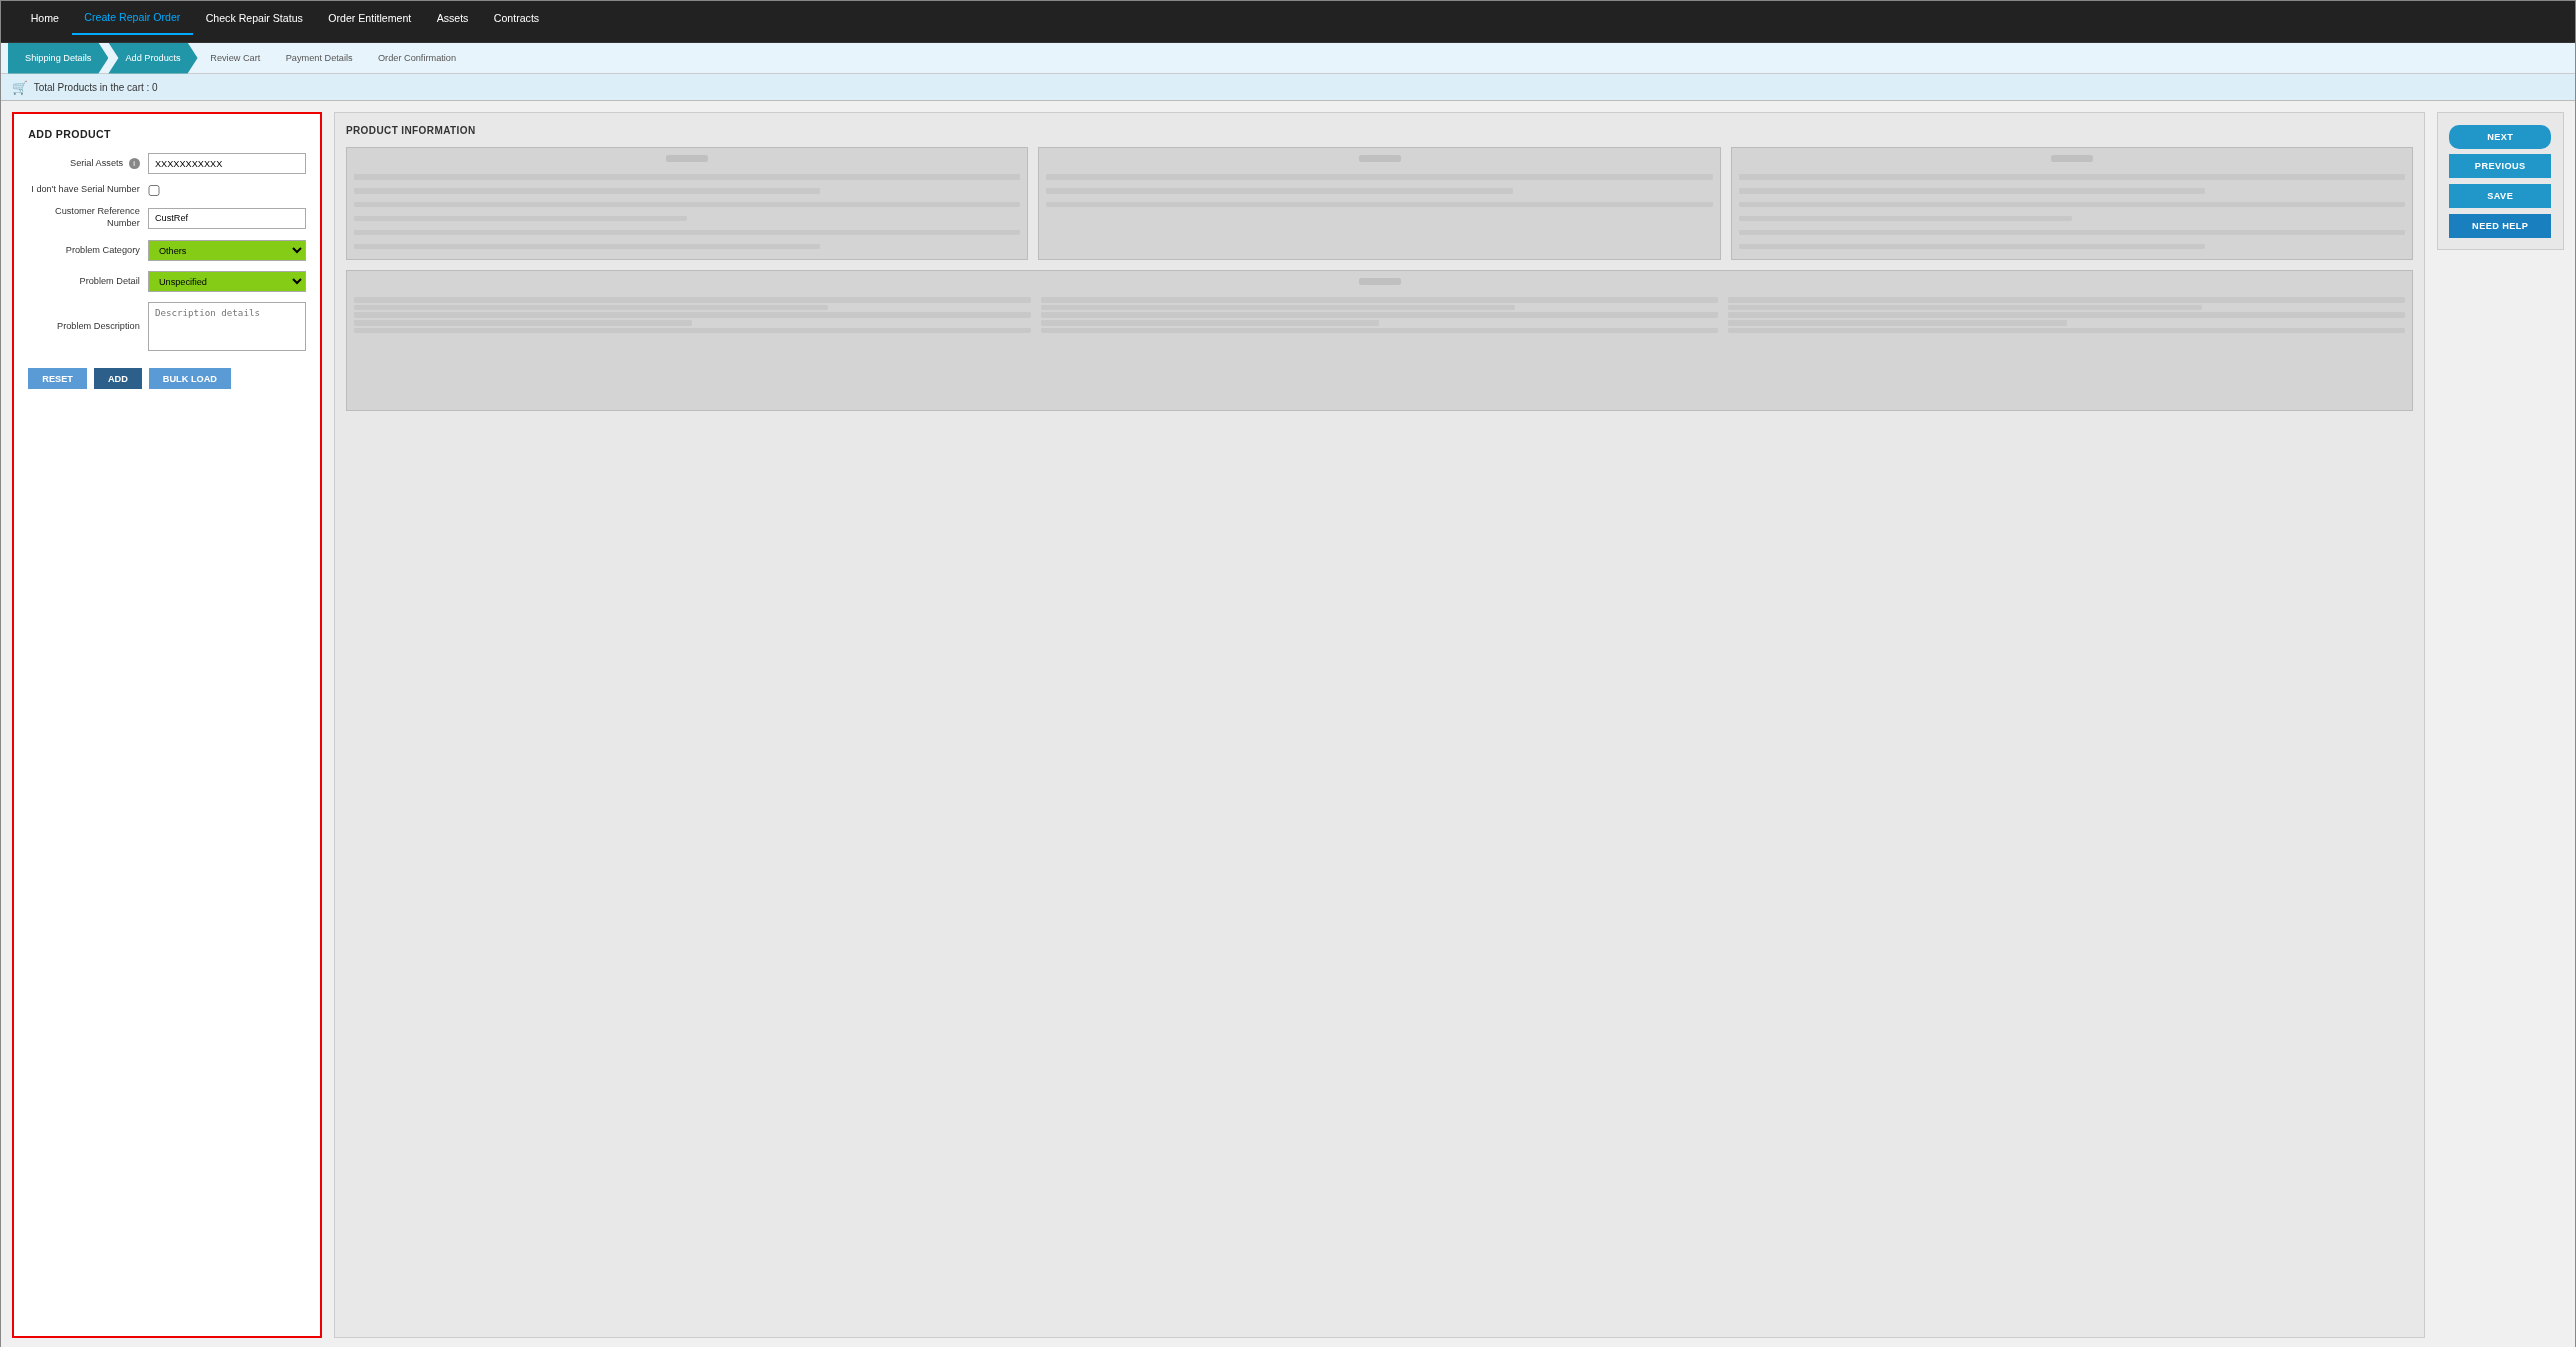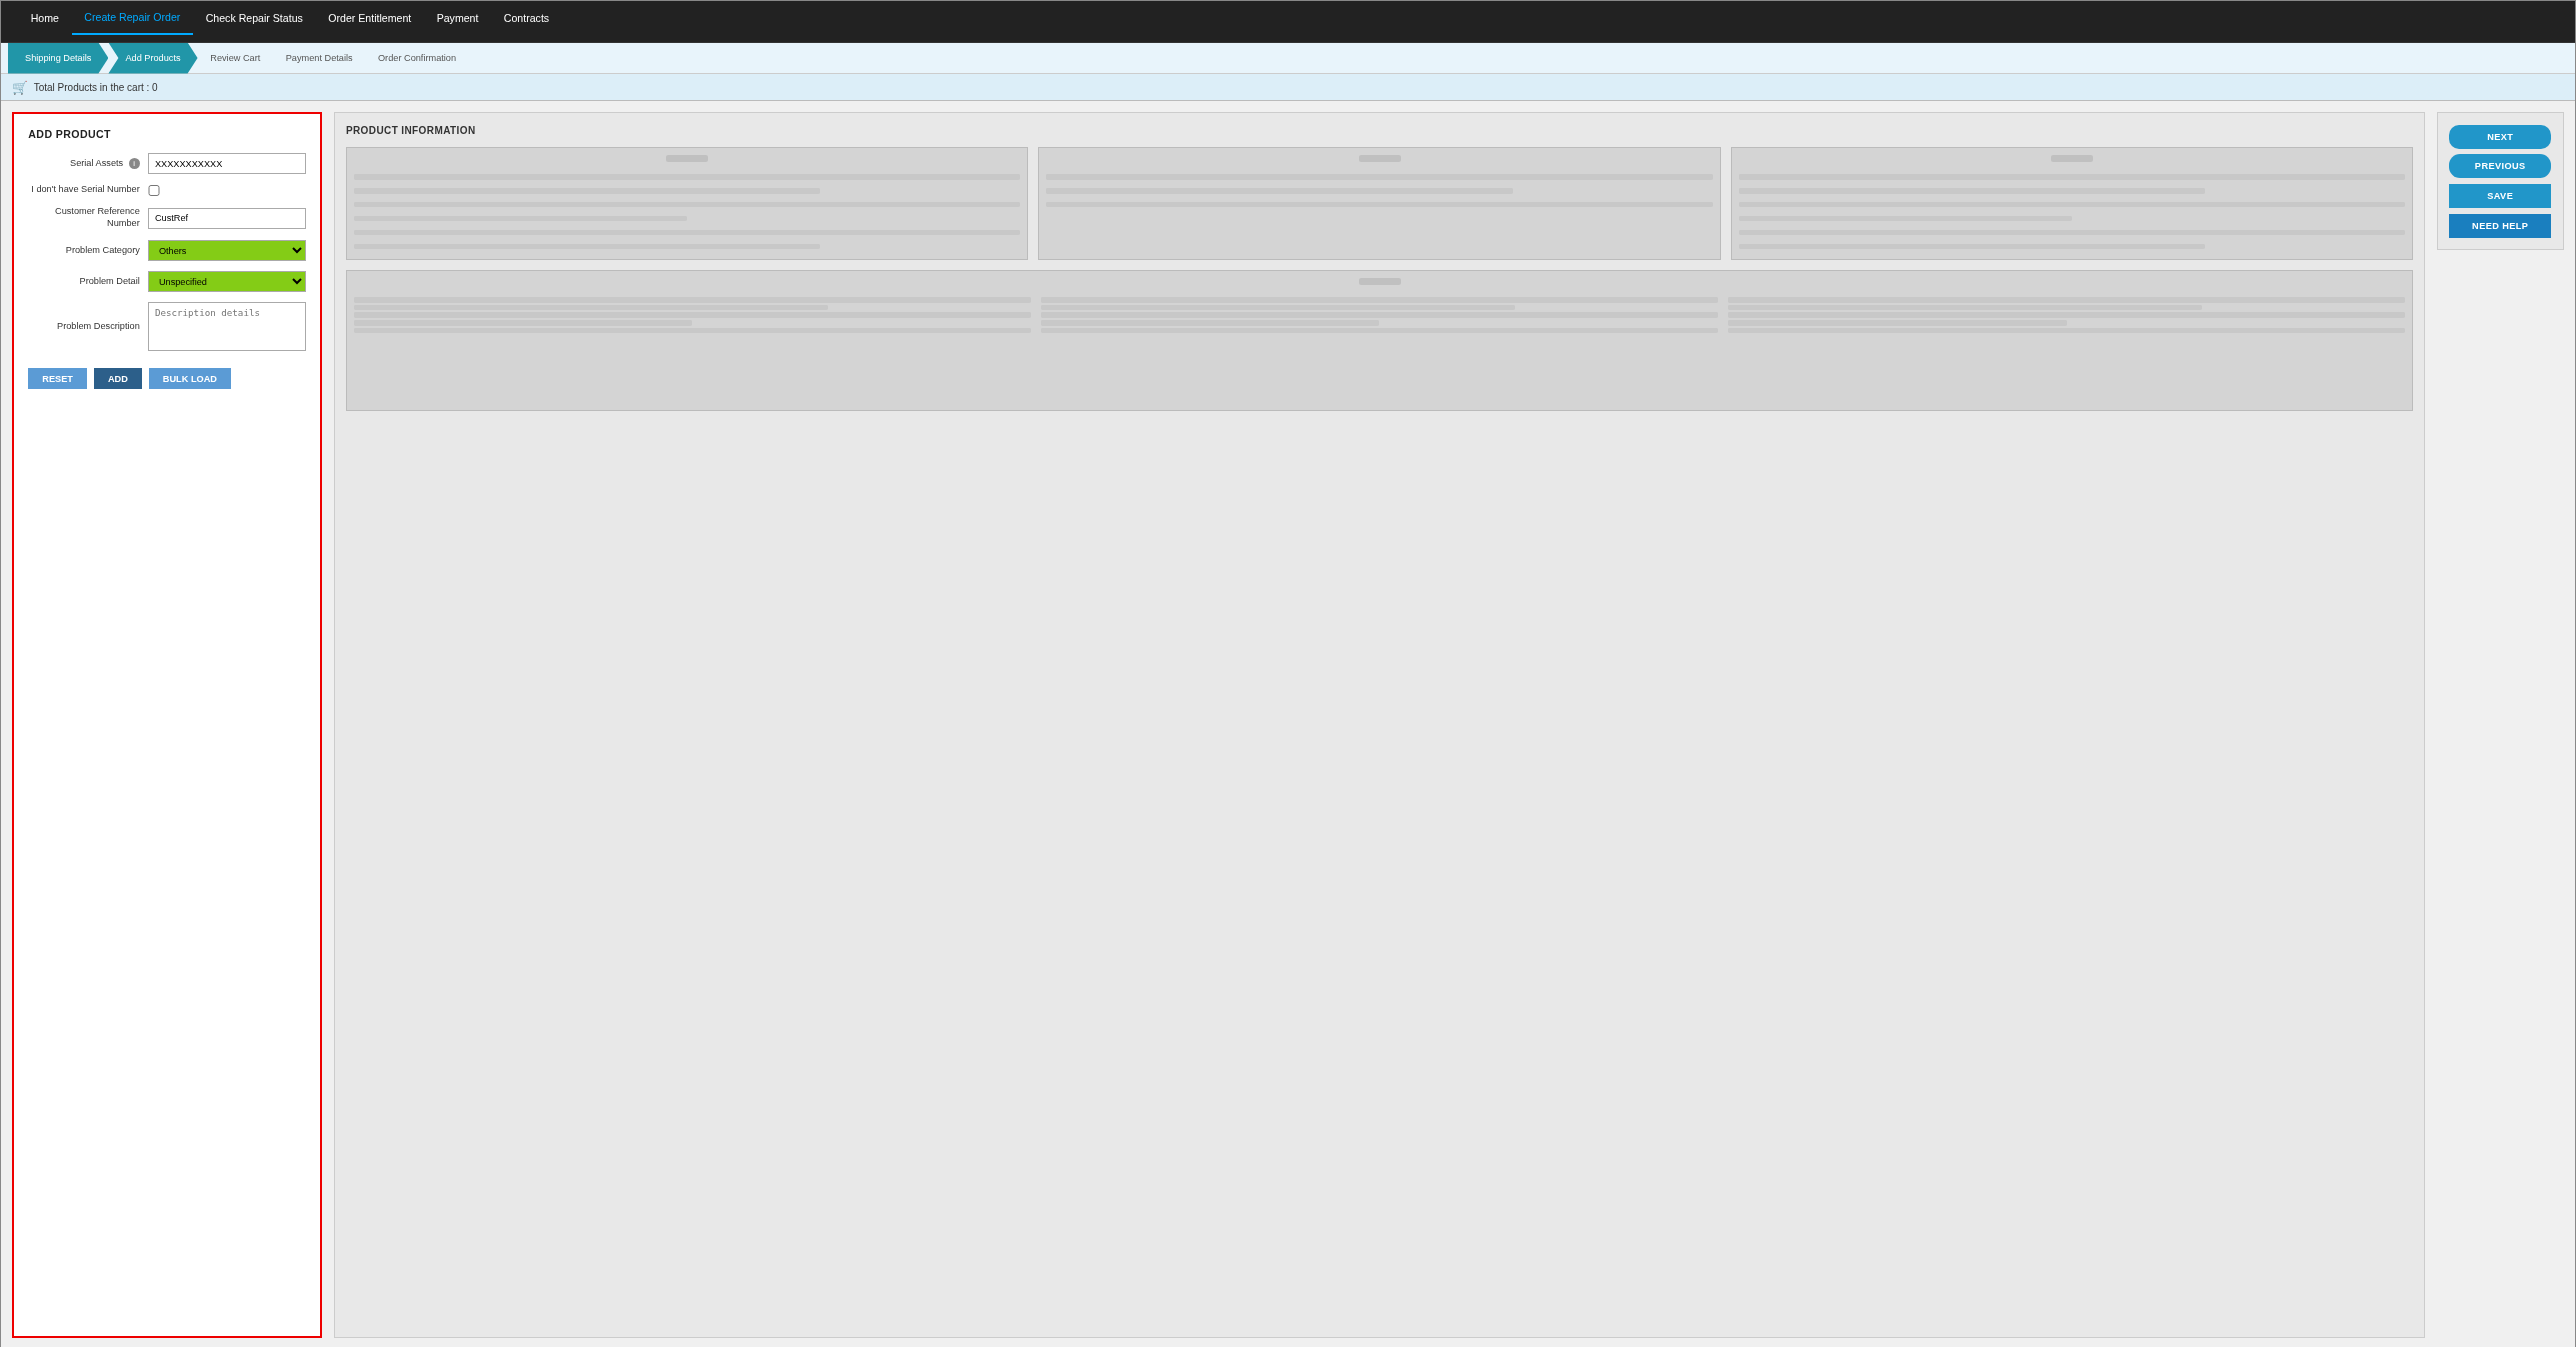--- a/index.html
+++ b/index.html
@@ -262,21 +262,21 @@
       font-size: 9.2px;
       font-weight: bold;
       text-align: center;
       cursor: pointer;
       border: none;
       color: #fff;
       letter-spacing: 0.4px;
     }
     .sidebar-btn-blue { background: #2196c9; border-radius: 10px; }
     .sidebar-btn-green { background: #2196c9; }
-    .sidebar-btn-teal { background: #2196c9; border-radius: 11px; }
+    .sidebar-btn-teal { background: #2196c9; }
     .sidebar-btn-help { background: #1a7fbf; }
     .product-card-bottom {
       background: #d4d4d4;
       border: 0.7px solid #bbb;
       padding: 7px;
       min-height: 141px;
       display: flex;
       flex-direction: column;
       gap: 4.2px;
     }
@@ -290,21 +290,21 @@
 </head>
 <body>
 
 <div class="outer-wrapper">
 
   <nav class="top-nav">
     <a class="nav-item">Home</a>
     <a class="nav-item active">Create Repair Order</a>
     <a class="nav-item">Check Repair Status</a>
     <a class="nav-item">Order Entitlement</a>
-    <a class="nav-item">Payment</a>
+    <a class="nav-item">Assets</a>
     <a class="nav-item">Contracts</a>
   </nav>
 
   <div class="steps-bar">
     <div class="step completed">Shipping Details</div>
     <div class="step active">Add Products</div>
     <div class="step">Review Cart</div>
     <div class="step">Payment Details</div>
     <div class="step">Order Confirmation</div>
   </div>

